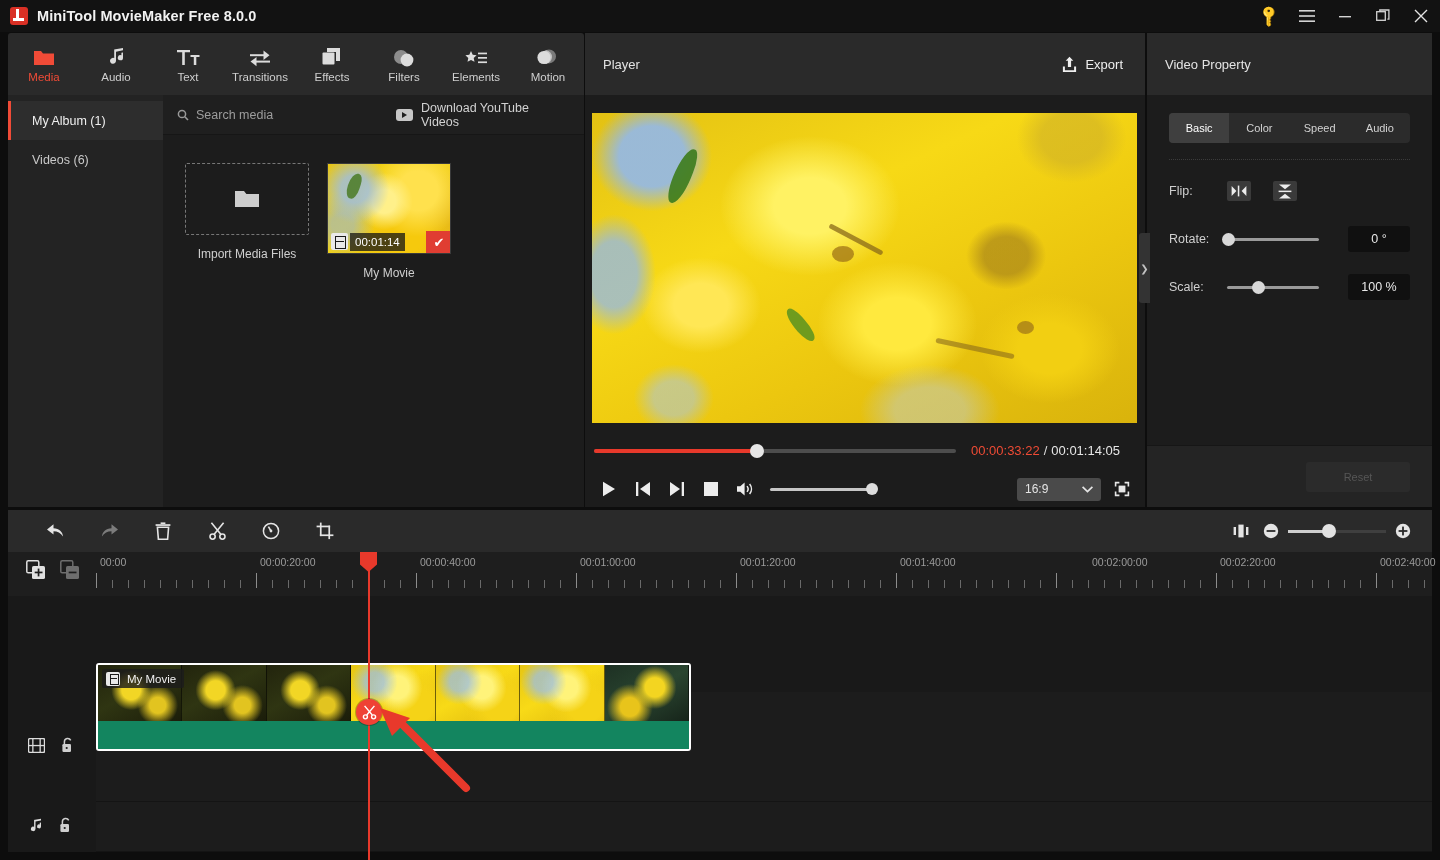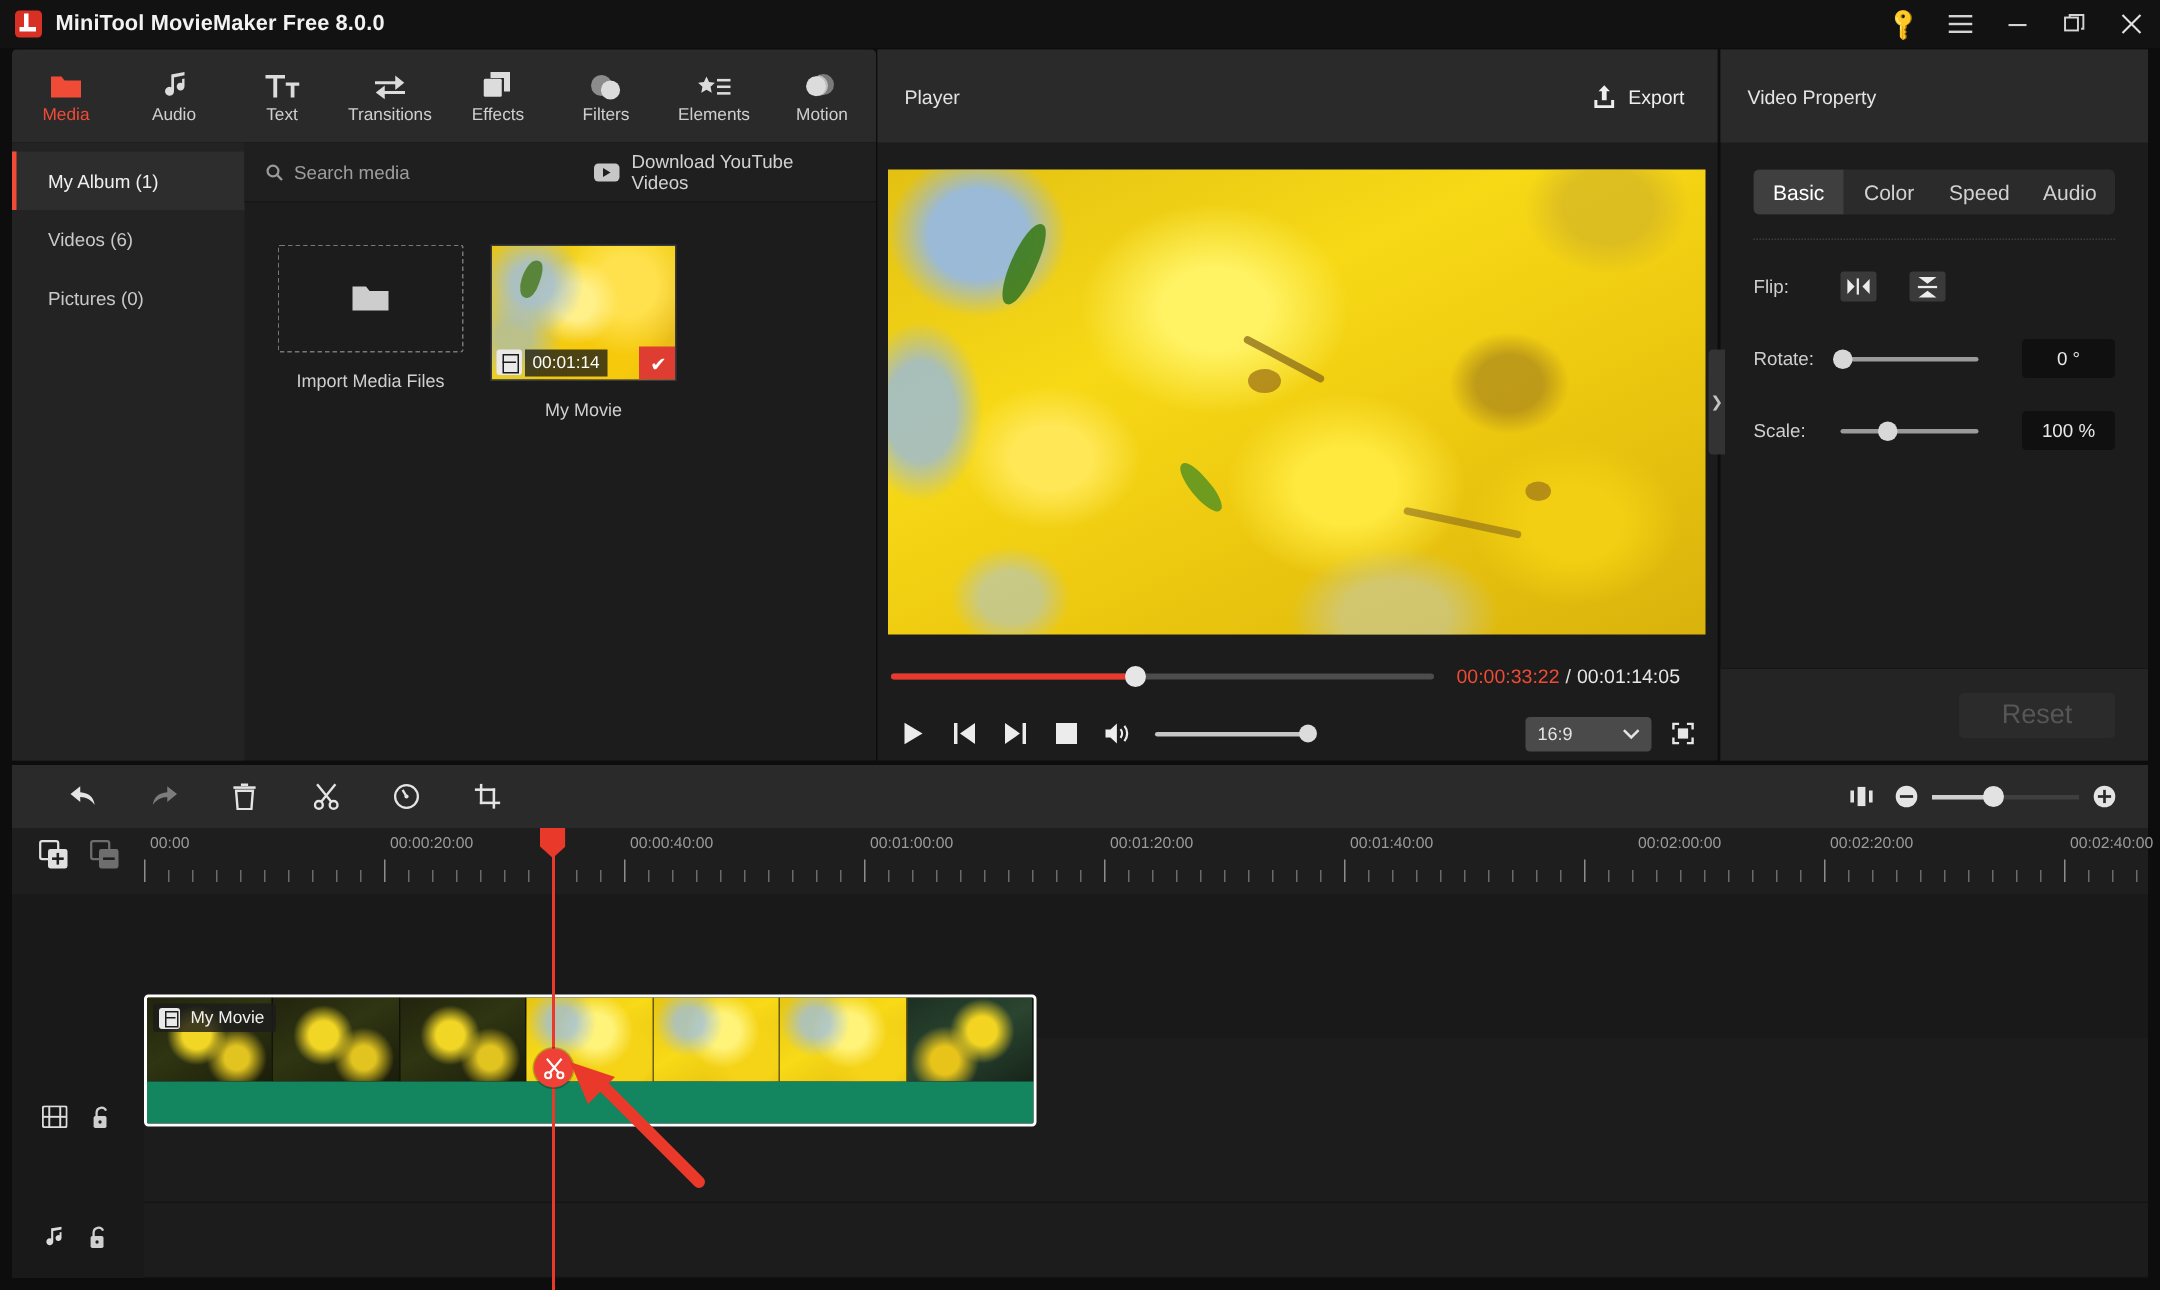--- a/index.html
+++ b/index.html
@@ -237,21 +237,21 @@
     background: #1c1c1c;
   }
   .prop-head { height: 62px; background: #2a2a2a; display: flex; align-items: center; padding-left: 18px; }
   .prop-title { font-size: 13px; color: #e4e4e4; }
   .prop-body { padding: 18px 22px 0 22px; }
   .tab-row {
     display: flex; background: #2b2b2b; border-radius: 4px; height: 30px; overflow: hidden;
   }
   .ptab {
     flex: 1; display: flex; align-items: center; justify-content: center;
-    font-size: 14px; color: #d2d2d2;
+    font-size: 11px; color: #d2d2d2;
   }
   .ptab.active { background: #3f3f3f; color: #fff; }
   .dotted-sep { height: 1px; margin: 16px 0 14px 0; border-top: 1px dotted #3c3c3c; }
   .prow { display: flex; align-items: center; height: 34px; margin-bottom: 14px; }
   .plabel { width: 58px; font-size: 12.5px; color: #cfcfcf; }
   .flip-btn {
     width: 24px; height: 20px; background: #3a3a3a; border-radius: 2px;
     display: flex; align-items: center; justify-content: center; margin-right: 22px;
   }
   .flip-btn svg { fill: #ececec; }
@@ -262,21 +262,21 @@
     display: flex; align-items: center; justify-content: center; font-size: 12.5px; color: #e8e8e8;
   }
   .prop-foot {
     position: absolute; left: 0; bottom: 0; width: 285px; height: 62px;
     background: #242424; border-top: 1px solid #161616;
     display: flex; align-items: center; justify-content: flex-end; padding-right: 22px;
   }
   .reset-btn {
     width: 104px; height: 30px; border-radius: 3px; background: #2b2b2b;
     display: flex; align-items: center; justify-content: center;
-    font-size: 18px; color: #565656;
+    font-size: 11px; color: #565656;
   }
   .collapse-tab {
     position: absolute; left: -8px; top: 200px; width: 11px; height: 70px;
     background: #333; border-radius: 3px 0 0 3px;
     display: flex; align-items: center; justify-content: center;
     font-size: 10px; color: #c2c2c2;
   }
 
   
   .tl-toolbar {
@@ -485,23 +485,20 @@
     </div>
   </div>
 
   <div class="media-panel">
     <div class="album-list">
       <div class="album-item active">
         <span>My Album (1)</span>
       </div>
       <div class="album-item">
         <span>Videos (6)</span>
-      </div>
-      <div class="album-item">
-        <span>Pictures (0)</span>
       </div>
     </div>
 
     <div class="media-main">
       <div class="media-toolbar">
         <div class="search-box">
           <svg width="12" height="12" viewBox="0 0 12 12">
             <circle cx="5" cy="5" r="3.6" fill="none" stroke="#9a9a9a" stroke-width="1.5"></circle>
             <path d="M7.8 7.8 11 11" stroke="#9a9a9a" stroke-width="1.6"></path>
           </svg>

